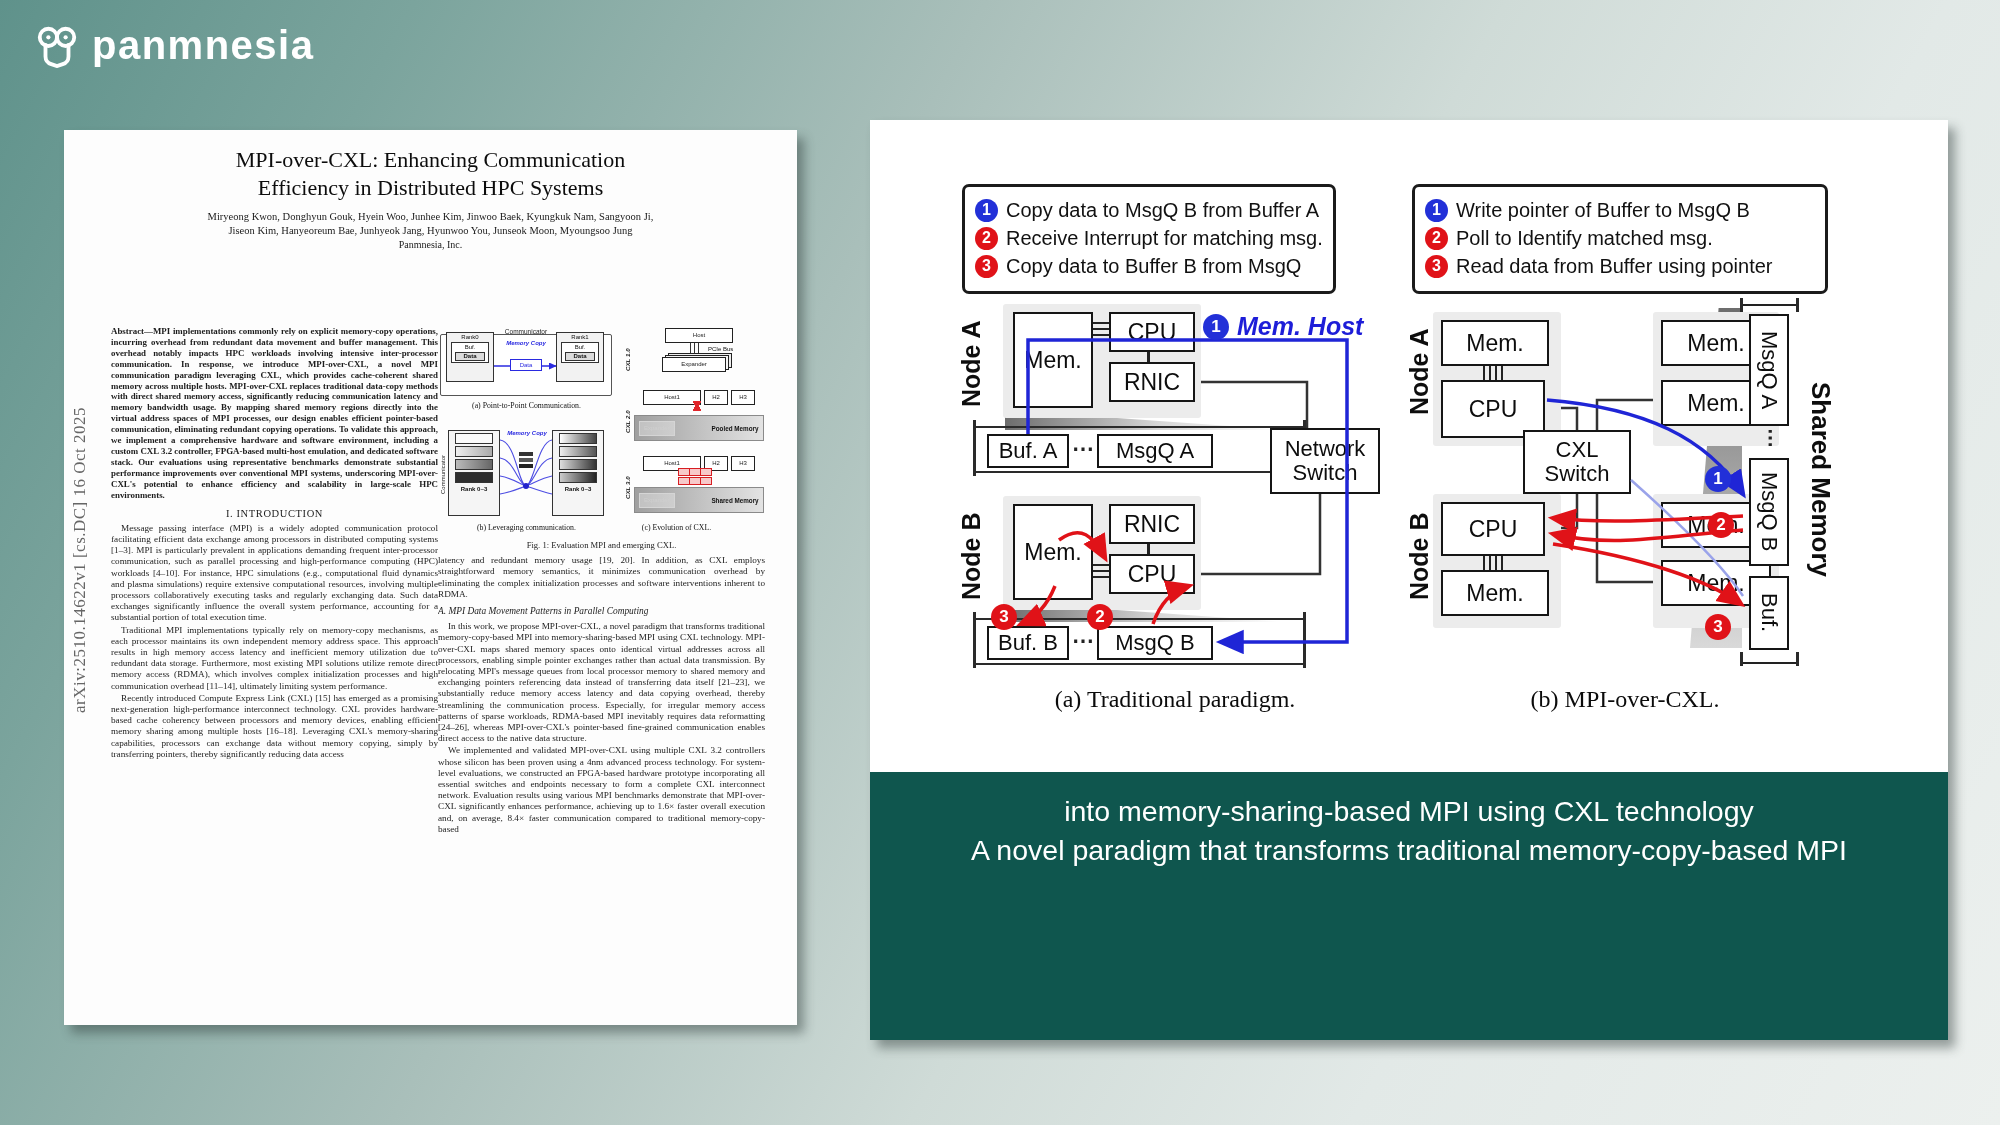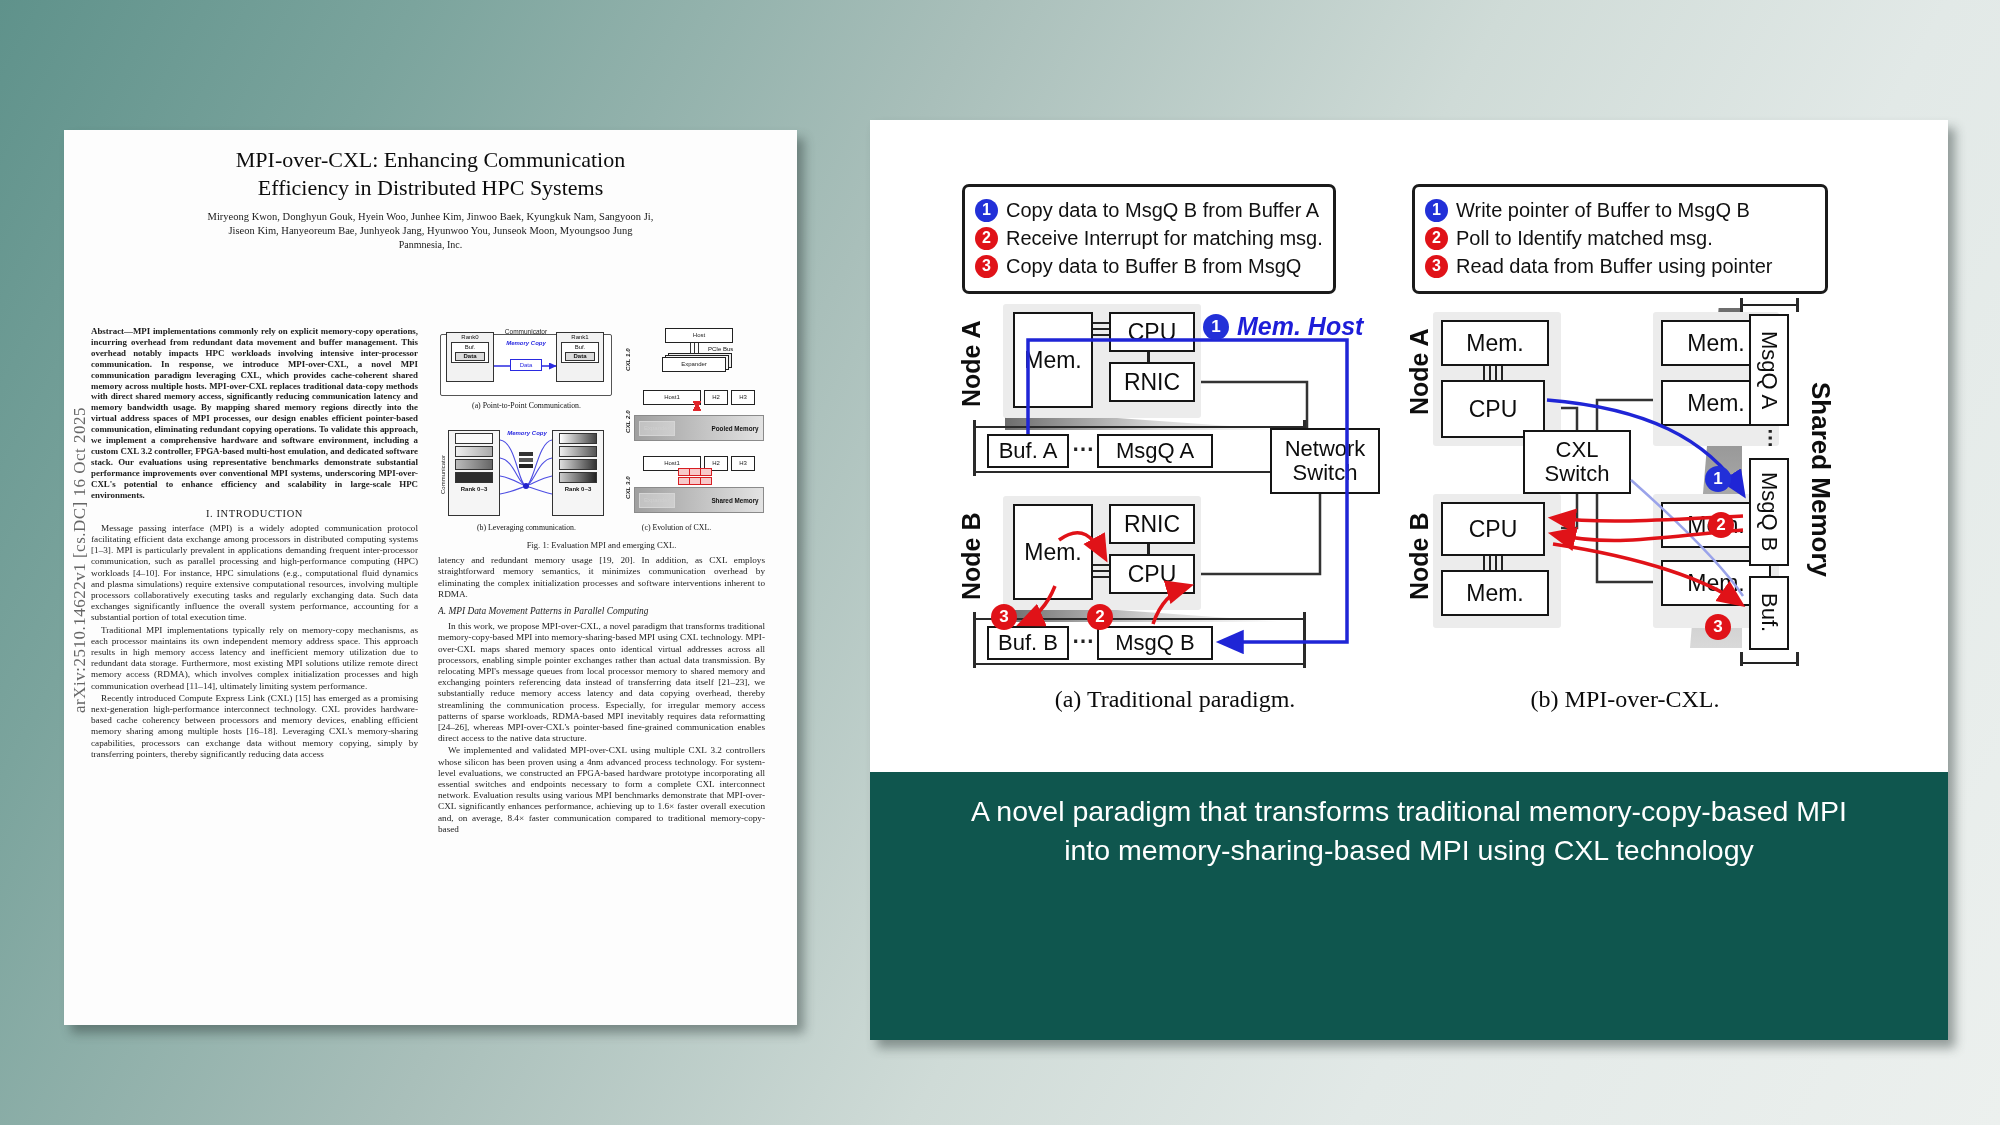--- a/index.html
+++ b/index.html
@@ -15,21 +15,21 @@
   .arxiv-side{position:absolute;left:6px;top:170px;height:520px;width:26px;
     writing-mode:vertical-rl;transform:rotate(180deg);text-align:center;
     font-family:"Liberation Serif",serif;font-size:17px;color:#666;letter-spacing:.5px;}
   .p-title{position:absolute;left:0;top:16px;width:100%;text-align:center;
     font-family:"Liberation Serif",serif;font-size:22px;line-height:28px;color:#0c0c0c;}
   .p-authors{position:absolute;left:0;top:80px;width:100%;text-align:center;
     font-family:"Liberation Serif",serif;font-size:10.5px;line-height:14px;color:#1a1a1a;}
   .p-affil{font-size:10px;line-height:13px;}
   .p-col{position:absolute;top:196px;width:327px;height:692px;overflow:hidden;
     font-family:"Liberation Serif",serif;font-size:9.2px;line-height:11.2px;text-align:justify;color:#1c1c1c;}
-  .p-col-left{left:27px;}
+  .p-col-left{left:47px;}
   .p-col-right{left:374px;}
   .p-abstract{font-weight:bold;font-size:8.9px;line-height:10.9px;}
   .p-h1{text-align:center;font-variant:small-caps;font-size:10.5px;margin:7px 0 4px 0;letter-spacing:.6px;}
   .p-h2{font-style:italic;font-size:9.4px;margin:6px 0 4px 0;text-align:left;}
   .p-par{text-indent:10px;margin:0 0 1px 0;}
   
   .fig1{position:relative;width:327px;height:212px;font-family:"Liberation Sans",sans-serif;text-align:left;}
   .f-lab{font-size:6.5px;color:#222;text-align:center;}
   .f-cap{position:absolute;font-family:"Liberation Serif",serif;font-size:7.8px;color:#111;text-align:center;width:100%;}
   .f-box{position:absolute;border:1px solid #333;background:#fff;box-sizing:border-box;}
@@ -102,20 +102,30 @@
     writing-mode:vertical-rl;text-align:center;font-size:22px;color:#0d0d0d;
     display:flex;align-items:center;justify-content:center;}
   .shlab{position:absolute;writing-mode:vertical-rl;font-weight:bold;font-size:26px;color:#0d0d0d;text-align:center;}
   .vdots{position:absolute;writing-mode:vertical-rl;font-size:20px;font-weight:bold;color:#222;}
 </style>
 </head>
 <body>
 
 <div class="stage">
 
+  <div class="logo">
+    <svg width="46" height="46" viewBox="0 0 48 48">
+      <circle cx="15" cy="16" r="9" fill="none" stroke="#fff" stroke-width="4"></circle>
+      <circle cx="33" cy="16" r="9" fill="none" stroke="#fff" stroke-width="4"></circle>
+      <circle cx="15" cy="16" r="2.2" fill="#fff"></circle>
+      <circle cx="33" cy="16" r="2.2" fill="#fff"></circle>
+      <path d="M12 24 L12 36 Q12 42 18 44 L24 46 L30 44 Q36 42 36 36 L36 24" fill="none" stroke="#fff" stroke-width="4" stroke-linecap="round"></path>
+    </svg>
+    <div class="logo-text">panmnesia</div>
+  </div>
 
   <div class="paper">
     <div class="arxiv-side">arXiv:2510.14622v1  [cs.DC]  16 Oct 2025</div>
     <div class="p-title">
       <div>MPI-over-CXL: Enhancing Communication</div>
       <div>Efficiency in Distributed HPC Systems</div>
     </div>
     <div class="p-authors">
       <div>Miryeong Kwon, Donghyun Gouk, Hyein Woo, Junhee Kim, Jinwoo Baek, Kyungkuk Nam, Sangyoon Ji,</div>
       <div>Jiseon Kim, Hanyeoreum Bae, Junhyeok Jang, Hyunwoo You, Junseok Moon, Myoungsoo Jung</div>
@@ -419,19 +429,19 @@
         <div class="dbadge blue" style="left:300px;top:178px;">1</div>
         <div class="dbadge red" style="left:303px;top:224px;">2</div>
         <div class="dbadge red" style="left:300px;top:326px;">3</div>
 
         <div class="dcaption" style="top:398px;">(b) MPI-over-CXL.</div>
       </div>
     </div>
 
     <div class="rc-banner">
       <div class="banner-sub">
+        <div>into memory-sharing-based MPI using CXL technology</div>
         <div>A novel paradigm that transforms traditional memory-copy-based MPI</div>
-        <div>into memory-sharing-based MPI using CXL technology</div>
       </div>
     </div>
   </div>
 
 </div>
 
 </body></html>

